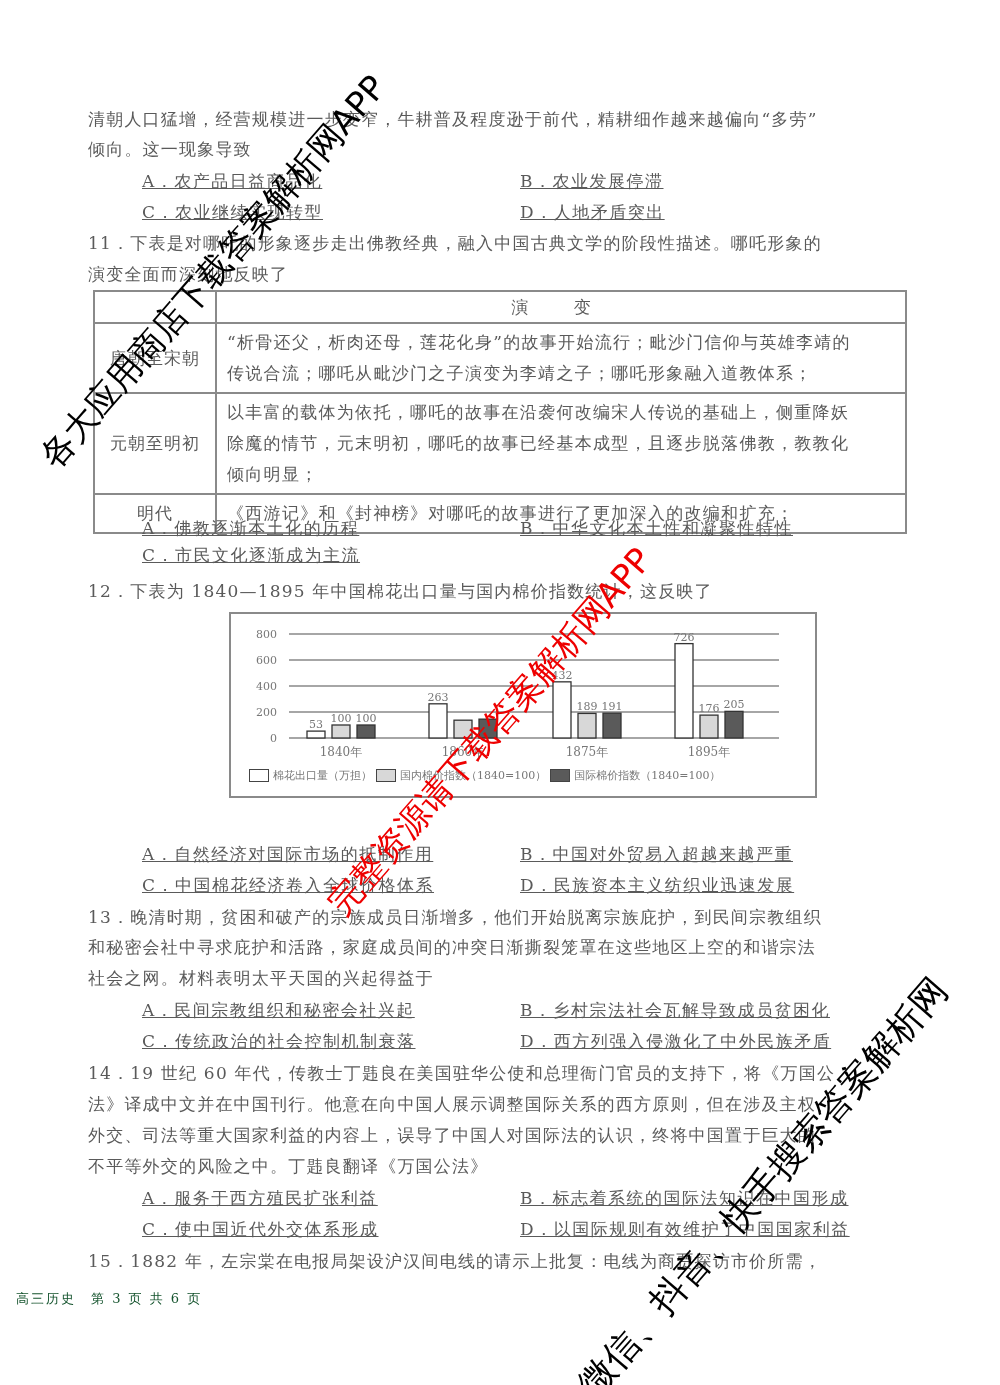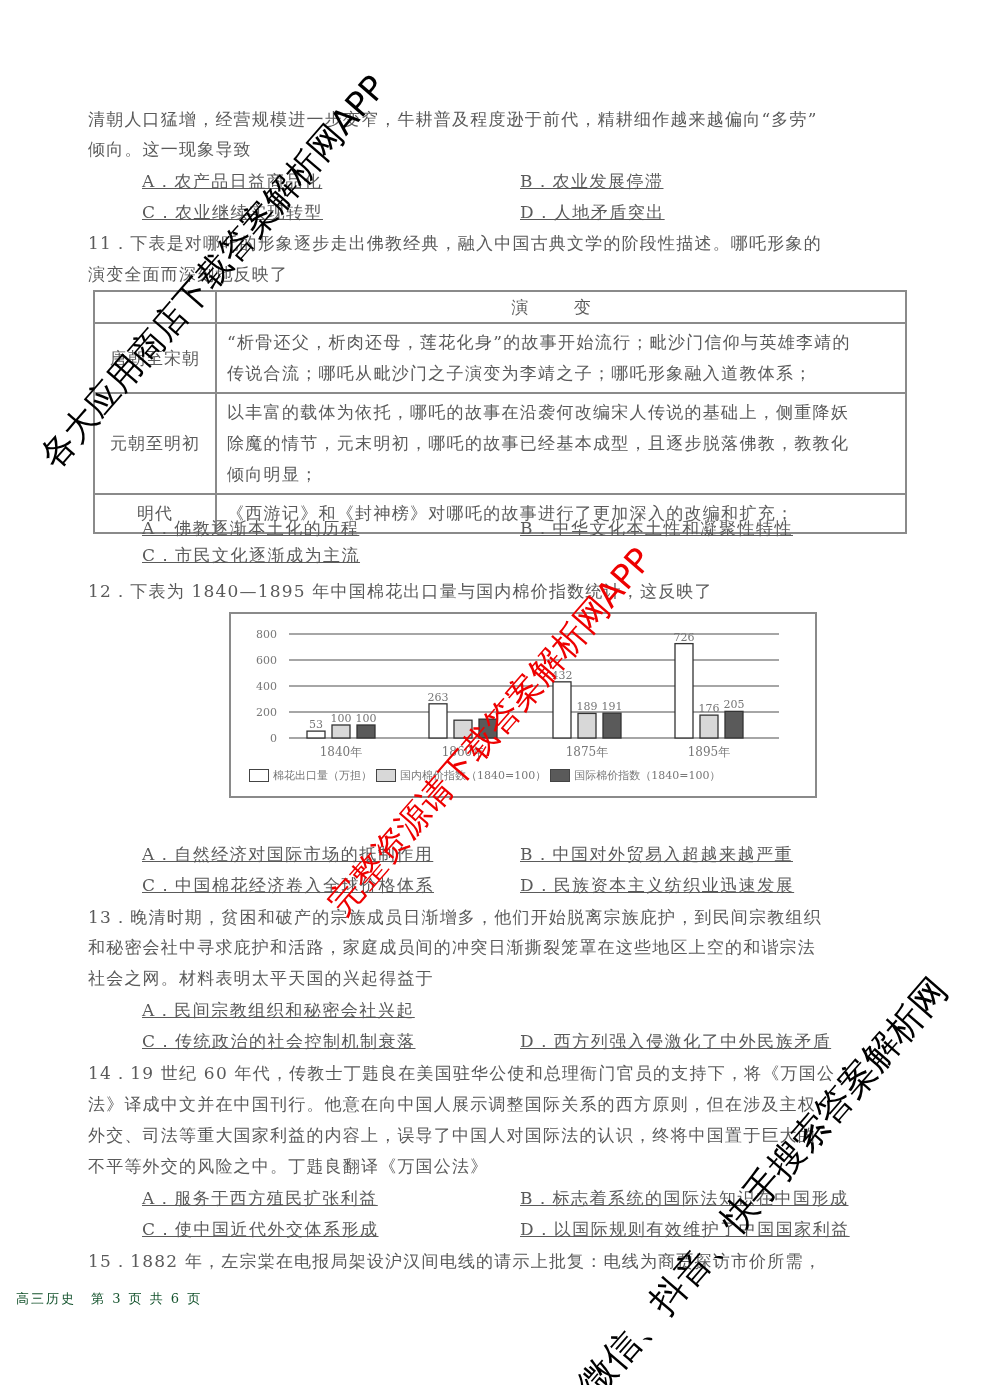--- a/index.html
+++ b/index.html
@@ -154,20 +154,21 @@
 
   <div class="opt optA" style="top:843px">A．自然经济对国际市场的抵制作用</div>
   <div class="opt optB" style="top:843px">B．中国对外贸易入超越来越严重</div>
   <div class="opt optA" style="top:874px">C．中国棉花经济卷入全球价格体系</div>
   <div class="opt optB" style="top:874px">D．民族资本主义纺织业迅速发展</div>
 
   <div class="line" style="top:906px">13．晚清时期，贫困和破产的宗族成员日渐增多，他们开始脱离宗族庇护，到民间宗教组织</div>
   <div class="line" style="top:936px">和秘密会社中寻求庇护和活路，家庭成员间的冲突日渐撕裂笼罩在这些地区上空的和谐宗法</div>
   <div class="line" style="top:967px">社会之网。材料表明太平天国的兴起得益于</div>
   <div class="opt optA" style="top:999px">A．民间宗教组织和秘密会社兴起</div>
+  <div class="opt optB" style="top:999px">B．乡村宗法社会瓦解导致成员贫困化</div>
   <div class="opt optA" style="top:1030px">C．传统政治的社会控制机制衰落</div>
   <div class="opt optB" style="top:1030px">D．西方列强入侵激化了中外民族矛盾</div>
 
   <div class="line" style="top:1062px">14．19 世纪 60 年代，传教士丁韪良在美国驻华公使和总理衙门官员的支持下，将《万国公</div>
   <div class="line" style="top:1093px">法》译成中文并在中国刊行。他意在向中国人展示调整国际关系的西方原则，但在涉及主权、</div>
   <div class="line" style="top:1124px">外交、司法等重大国家利益的内容上，误导了中国人对国际法的认识，终将中国置于巨大的</div>
   <div class="line" style="top:1155px">不平等外交的风险之中。丁韪良翻译《万国公法》</div>
   <div class="opt optA" style="top:1187px">A．服务于西方殖民扩张利益</div>
   <div class="opt optB" style="top:1187px">B．标志着系统的国际法知识在中国形成</div>
   <div class="opt optA" style="top:1218px">C．使中国近代外交体系形成</div>

